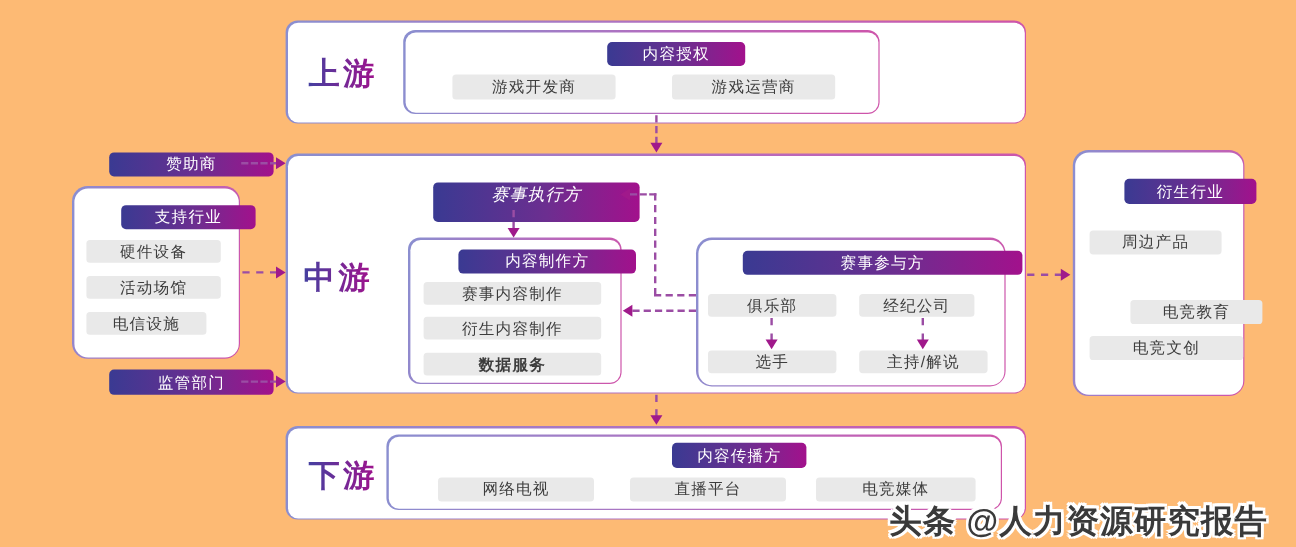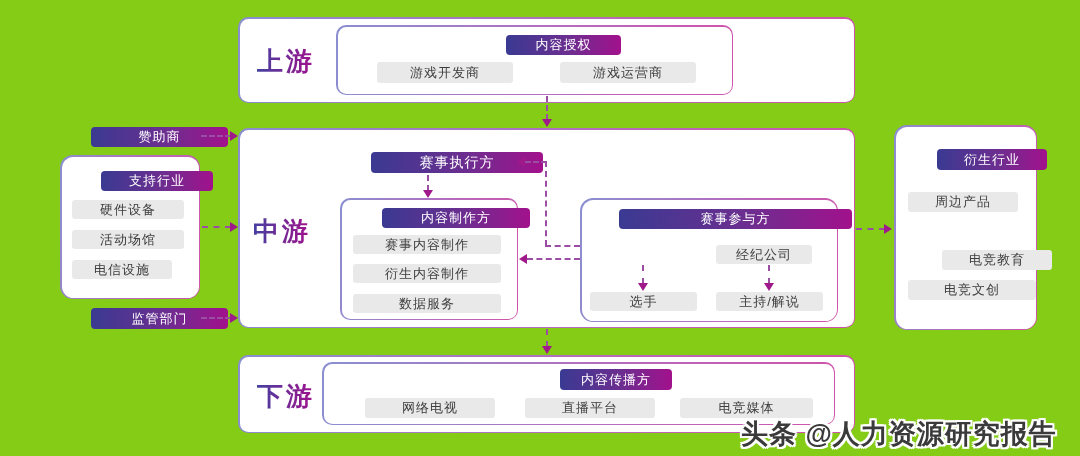--- a/index.html
+++ b/index.html
@@ -1,17 +1,17 @@
 <!DOCTYPE html>
 <html><head>
 <meta charset="utf-8">
 <style>
   * { margin:0; padding:0; box-sizing:border-box; }
   body { font-family:"Liberation Sans","DejaVu Sans",sans-serif; background:#fff; }
-  #canvas { position:relative; width:1080px; height:456px; background:#84cc16; overflow:hidden; }
+  #canvas { position:relative; width:1080px; height:456px; background:#fdba74; overflow:hidden; }
 
   
   .gbox { position:absolute; background:linear-gradient(100deg,#8a8fd0 0%,#b56cbe 55%,#cf53a9 100%); padding:1.5px; border-radius:10px; }
   .gbox .fill { width:100%; height:100%; background:#fff; border-radius:8.5px; }
   .r12 { border-radius:13px; } .r12 .fill { border-radius:11.5px; }
 
   
   .badge { position:absolute; background:linear-gradient(90deg,#3a3a92 0%,#6c2e90 55%,#a2118c 100%);
            color:#fff; border-radius:4px; text-align:center; font-size:13px; line-height:20px;
            letter-spacing:1px; white-space:nowrap;margin-left:29px; }
@@ -75,28 +75,29 @@
     </div>
 
   <div class="slabel" style="left:257px;top:44px;">上游</div>
   <div class="slabel" style="left:253px;top:214px;">中游</div>
   <div class="slabel" style="left:257px;top:379px;">下游</div>
 
   <div class="badge" style="left:477px;top:35px;width:115px;height:20px;">内容授权</div>
   <div class="gitem" style="left:377px;top:62px;width:136px;height:21px;line-height:21px;">游戏开发商</div>
   <div class="gitem" style="left:560px;top:62px;width:136px;height:21px;line-height:21px;">游戏运营商</div>
 
-  <div class="badge" style="left:342px;top:152px;width:172px;height:21px;line-height:21px;font-size:14px;">赛事执行方</div>
+  <div class="badge" style="left:332px;top:152px;width:172px;height:33px;line-height:21px;font-size:14px;font-style:italic;">赛事执行方</div>
 
   <div class="badge" style="left:353px;top:208px;width:148px;height:20px;">内容制作方</div>
   <div class="gitem" style="left:353px;top:235px;width:148px;height:19px;">赛事内容制作</div>
   <div class="gitem" style="left:353px;top:264px;width:148px;height:19px;">衍生内容制作</div>
-  <div class="gitem" style="left:353px;top:294px;width:148px;height:19px;">数据服务</div>
+  <div class="gitem" style="left:353px;top:294px;width:148px;height:19px;font-weight:bold;">数据服务</div>
 
   <div class="badge" style="left:590px;top:209px;width:233px;height:20px;">赛事参与方</div>
+  <div class="gitem" style="left:590px;top:245px;width:107px;height:19px;">俱乐部</div>
   <div class="gitem" style="left:716px;top:245px;width:96px;height:19px;">经纪公司</div>
   <div class="gitem" style="left:590px;top:292px;width:107px;height:19px;">选手</div>
   <div class="gitem" style="left:716px;top:292px;width:107px;height:19px;">主持/解说</div>
 
   <div class="badge" style="left:531px;top:369px;width:112px;height:21px;line-height:21px;">内容传播方</div>
   <div class="gitem" style="left:365px;top:398px;width:130px;height:20px;line-height:20px;">网络电视</div>
   <div class="gitem" style="left:525px;top:398px;width:130px;height:20px;line-height:20px;">直播平台</div>
   <div class="gitem" style="left:680px;top:398px;width:133px;height:20px;line-height:20px;">电竞媒体</div>
 
   <div class="badge" style="left:62px;top:127px;width:137px;height:20px;">赞助商</div>

